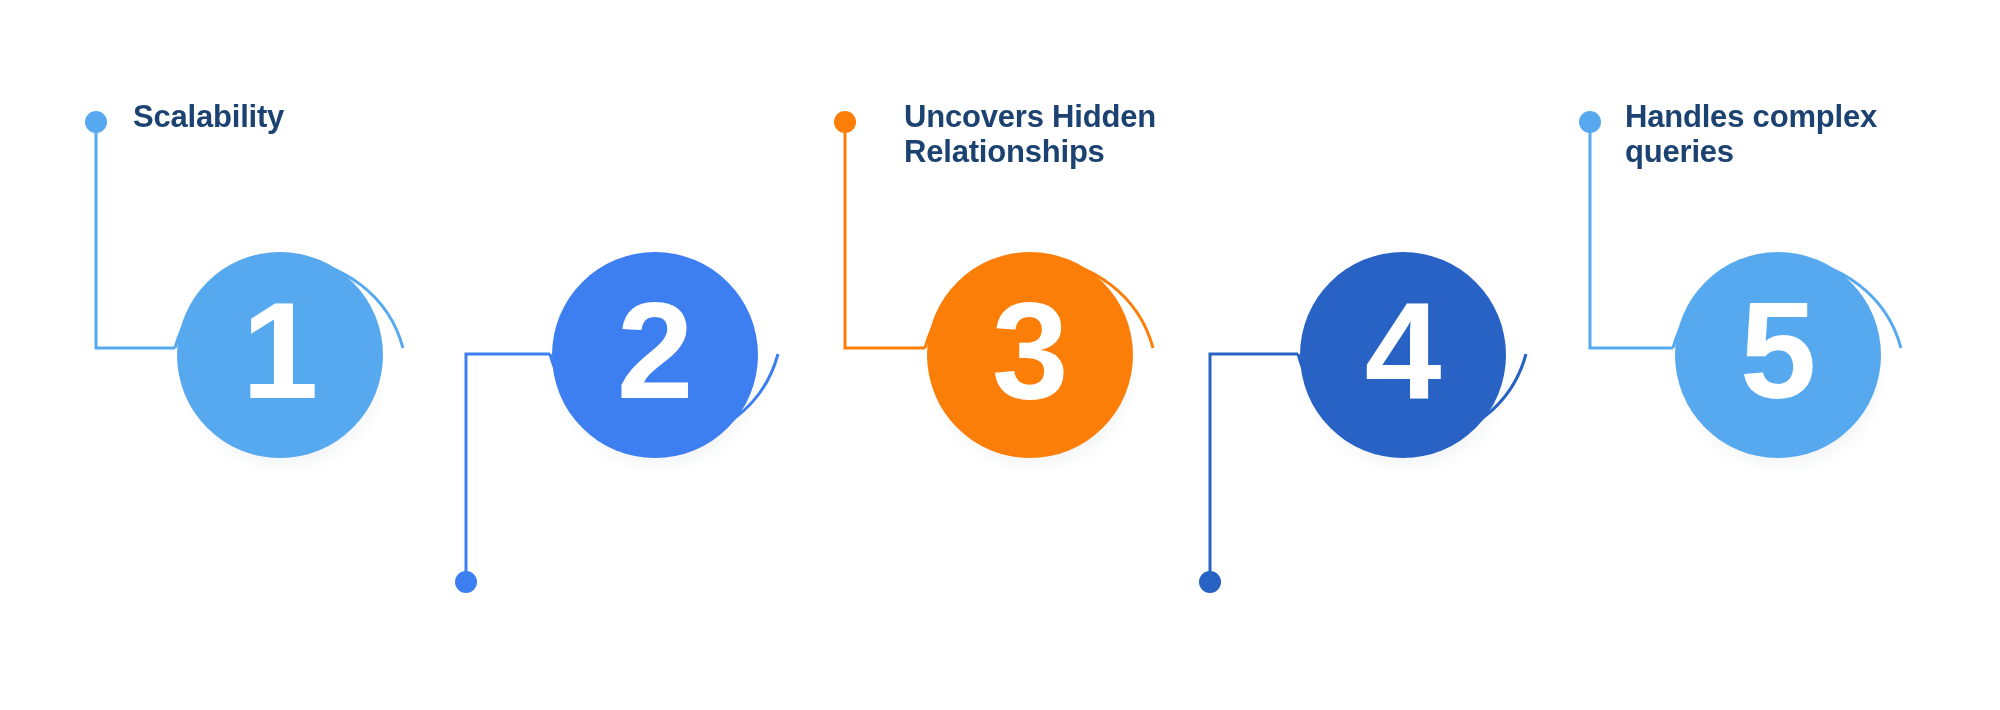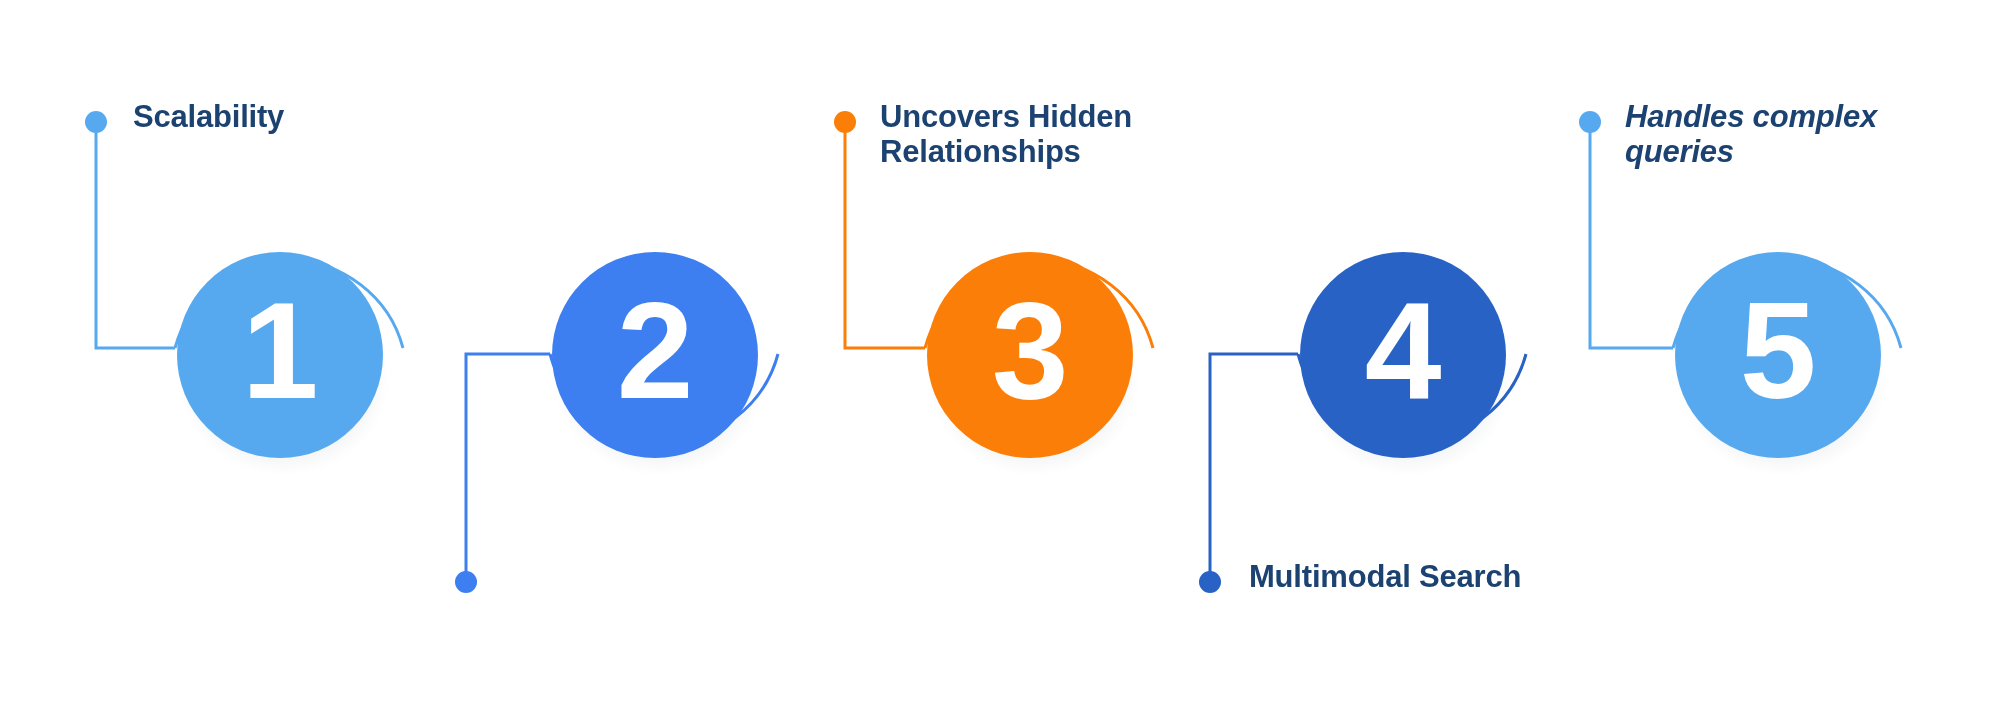--- a/index.html
+++ b/index.html
@@ -94,24 +94,23 @@
           <ellipse cx="1782" cy="381" rx="105.06" ry="94.76" fill="url(#shadowGrad)"></ellipse>
           <path d="M 1673 348 A 118 118 0 0 1 1901 348" fill="none" stroke="#56a9ef" stroke-width="3" stroke-linecap="butt"></path>
           <path d="M 1590 122 L 1590 348 L 1673 348" fill="none" stroke="#56a9ef" stroke-width="3" stroke-linecap="butt" stroke-linejoin="miter"></path>
           <circle cx="1590" cy="122" r="11" fill="#56a9ef"></circle>
           <circle cx="1778" cy="355" r="103" fill="#56a9ef"></circle>
         </g>
       </g>
   </svg>
 
   <div class="label" style="left: 133px; top: 100px; text-align: center;">Scalability</div>
-  <div class="label" style="left: 880px; top: 100px;">Uncovers Hidden
+  <div class="label" style="left: 904px; top: 100px;">Uncovers Hidden
 Relationships</div>
-  <div class="label" style="left: 1249px; top: 560px;">Multimodal Search</div>
-  <div class="label" style="left: 1625px; top: 100px; font-style: italic;">Handles complex
+  <div class="label" style="left: 1625px; top: 100px;">Handles complex
 queries</div>
 
   <div class="num" style="left: 180px; top: 281px;">1</div>
   <div class="num" style="left: 555px; top: 281px;">2</div>
   <div class="num" style="left: 930px; top: 281px;">3</div>
   <div class="num" style="left: 1303px; top: 281px;">4</div>
   <div class="num" style="left: 1678px; top: 281px;">5</div>
 
 </div>
 

